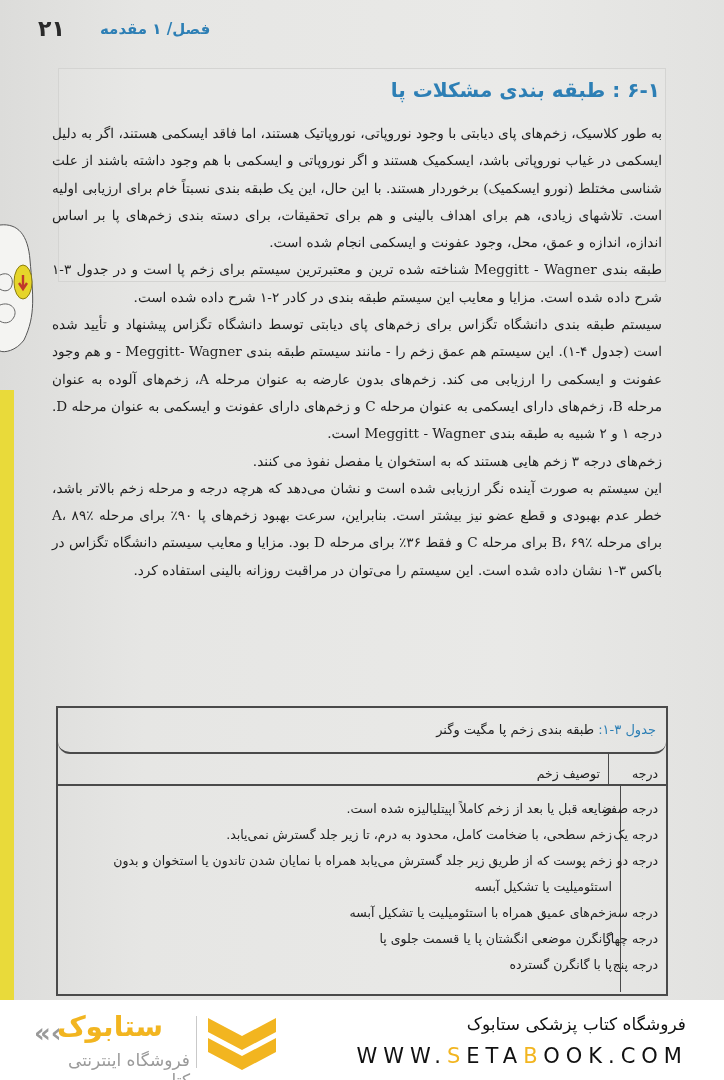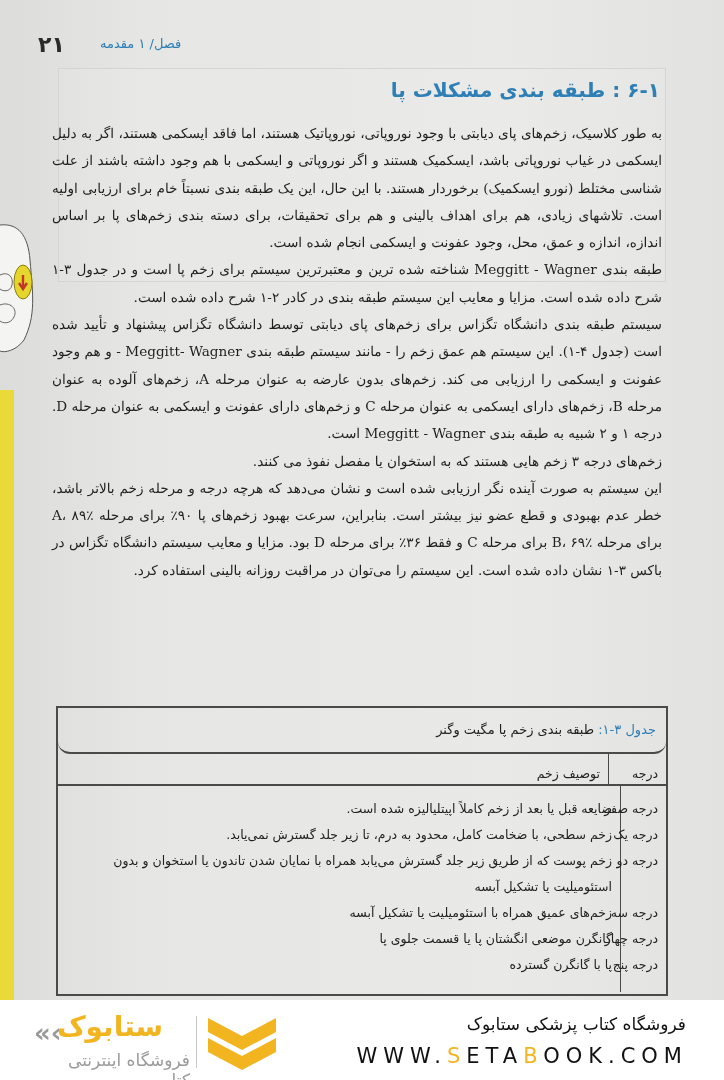--- a/index.html
+++ b/index.html
@@ -12,29 +12,29 @@
     position: absolute; left: 0; top: 0; width: 724px; height: 1000px;
     background: linear-gradient(90deg, #dcdcda 0%, #e6e6e4 20%, #e9e9e7 70%, #e2e2e0 100%);
     overflow: hidden;
   }
   .yellow-strip {
     position: absolute; left: 0; top: 390px; width: 14px; height: 610px;
     background: #e9da3a;
   }
   .foot-illus { position: absolute; left: 0; top: 205px; width: 40px; height: 150px; }
   .running-head {
-    position: absolute; top: 30px; right: 0; left: 0; height: 30px;
+    position: absolute; top: 14px; right: 0; left: 0; height: 30px;
     direction: rtl;
   }
   .page-num {
     position: absolute; left: 38px; top: 2px; font-size: 22px; font-weight: bold;
     color: #2a2a2a; font-family: "DejaVu Sans", sans-serif;
   }
   .chapter-label {
-    position: absolute; left: 100px; top: 6px; font-size: 13px; color: #2d7fb5;
+    position: absolute; left: 100px; top: 6px; font-size: 15px; color: #2d7fb5; font-weight: bold;
   }
   .ghost-box {
     position: absolute; left: 58px; top: 68px; width: 606px; height: 212px;
     border: 1px solid #d4d4d2; background: rgba(255,255,255,0.08);
   }
   .section-title {
     position: absolute; right: 64px; top: 78px; font-size: 20px; color: #2d7fb5;
     direction: rtl; font-weight: bold;
   }
   .body-text {

